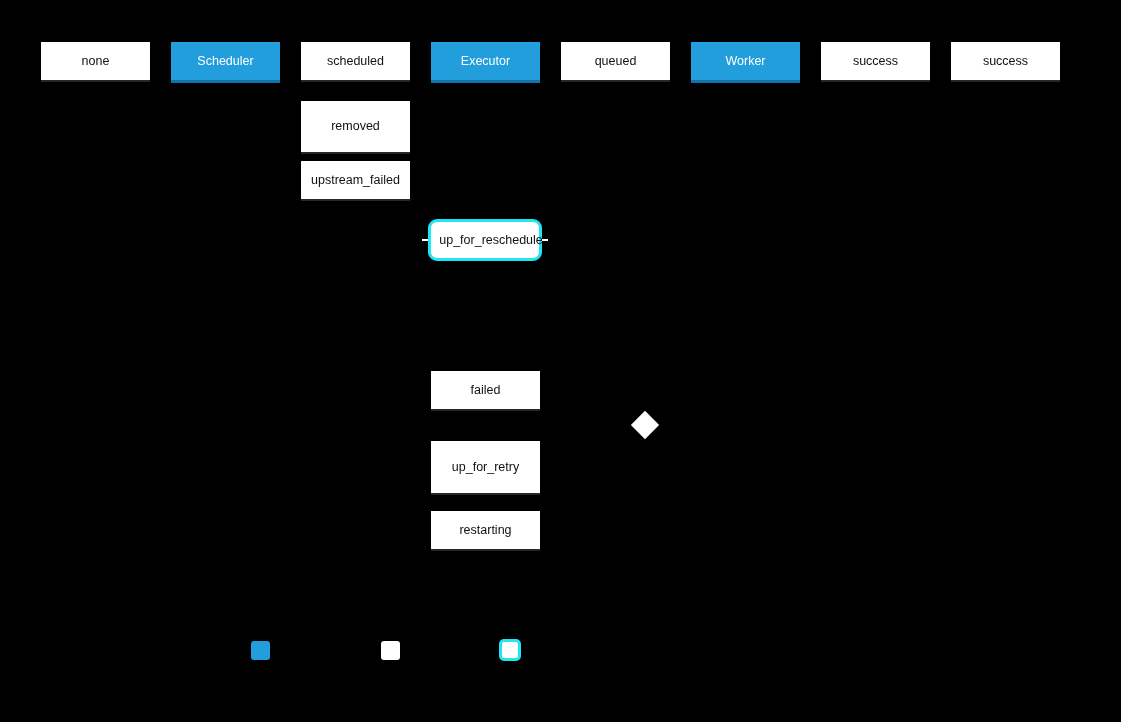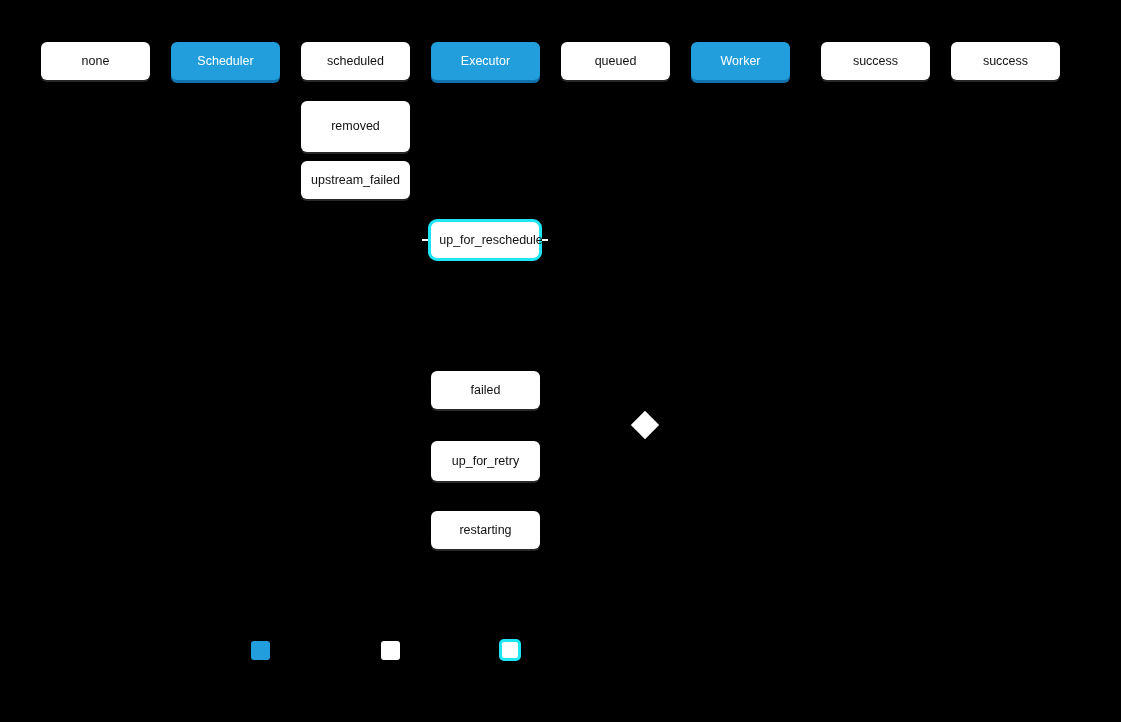--- a/index.html
+++ b/index.html
@@ -6,21 +6,21 @@
   #stage {
     position:relative;
     width:1121px; height:722px;
     background:#000;
     overflow:hidden;
     font-family:"Liberation Sans", sans-serif;
   }
   .node {
     position:absolute;
     display:flex; align-items:center; justify-content:center;
-    border-radius:6px;
+    border-radius:0;
     font-size:12.5px;
     line-height:1;
     white-space:nowrap;
     box-sizing:border-box;
   }
   .node.state {
     background:#ffffff;
     color:#111111;
     box-shadow:0 2px 0 rgba(130,130,130,0.30);
   }
@@ -59,28 +59,28 @@
 </head>
 <body>
 
 <div id="stage">
   <div id="nodes-layer">
       <div class="node state" style="left: 41px; top: 42px; width: 109px; height: 38px;">none</div>
       <div class="node component" style="left: 171px; top: 42px; width: 109px; height: 38px; text-align: right;">Scheduler</div>
       <div class="node state" style="left: 301px; top: 42px; width: 109px; height: 38px;">scheduled</div>
       <div class="node component" style="left: 431px; top: 42px; width: 109px; height: 38px;">Executor</div>
       <div class="node state" style="left: 561px; top: 42px; width: 109px; height: 38px;">queued</div>
-      <div class="node component" style="left: 691px; top: 42px; width: 99px; height: 38px;">Worker</div>
+      <div class="node component" style="left: 691px; top: 42px; width: 109px; height: 38px;">Worker</div>
       <div class="node state" style="left: 821px; top: 42px; width: 109px; height: 38px;">success</div>
       <div class="node state" style="left: 951px; top: 42px; width: 109px; height: 38px;">success</div>
       <div class="node state" style="left: 301px; top: 101px; width: 109px; height: 51px;">removed</div>
       <div class="node state" style="left: 301px; top: 161px; width: 109px; height: 38px;">upstream_failed</div>
       <div class="node state highlighted" style="left: 428px; top: 219px; width: 114px; height: 42px; padding-left: 12px;">up_for_reschedule</div>
       <div class="node state" style="left: 431px; top: 371px; width: 109px; height: 38px;">failed</div>
-      <div class="node state" style="left: 431px; top: 441px; width: 109px; height: 40px; text-align: right;">up_for_retry</div>
+      <div class="node state" style="left: 431px; top: 441px; width: 109px; height: 52px; text-align: right;">up_for_retry</div>
       <div class="node state" style="left: 431px; top: 511px; width: 109px; height: 38px;">restarting</div>
     </div>
   <div id="diamond" class="diamond" style="width: 20px; height: 20px; left: 635px; top: 415px;"></div>
   <div id="ticks-layer">
       <div class="tick" style="left: 422px; top: 239px; width: 6px; height: 2px;"></div>
       <div class="tick" style="left: 542px; top: 239px; width: 6px; height: 2px;"></div>
     </div>
   <div id="legend-layer">
       <div class="swatch component" style="left: 251px; top: 641px; width: 19px; height: 19px;"></div>
       <div class="swatch state" style="left: 381px; top: 641px; width: 19px; height: 19px;"></div>

